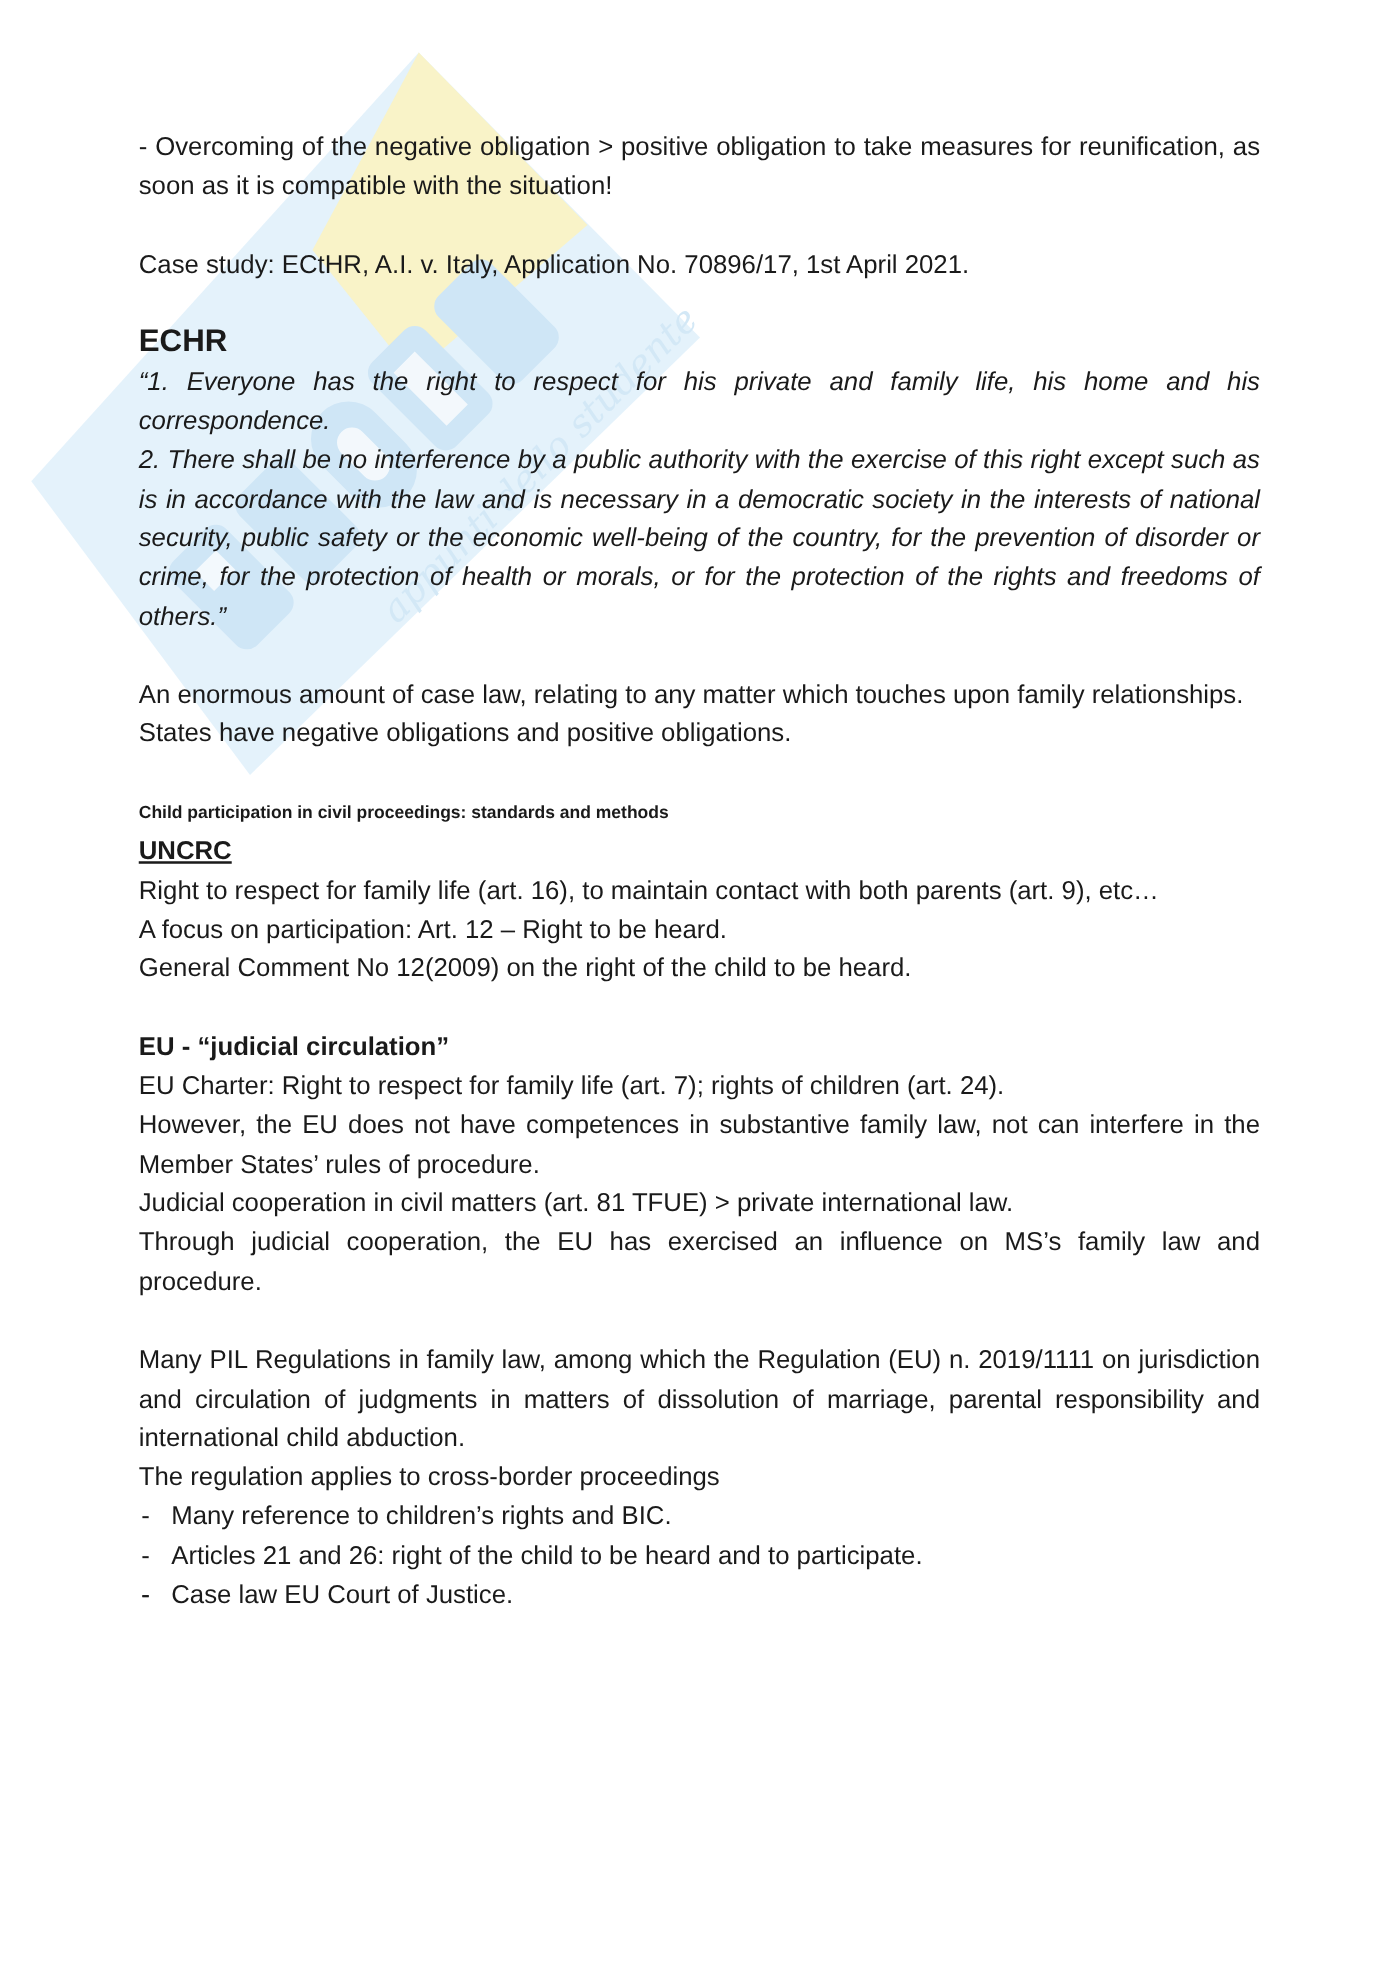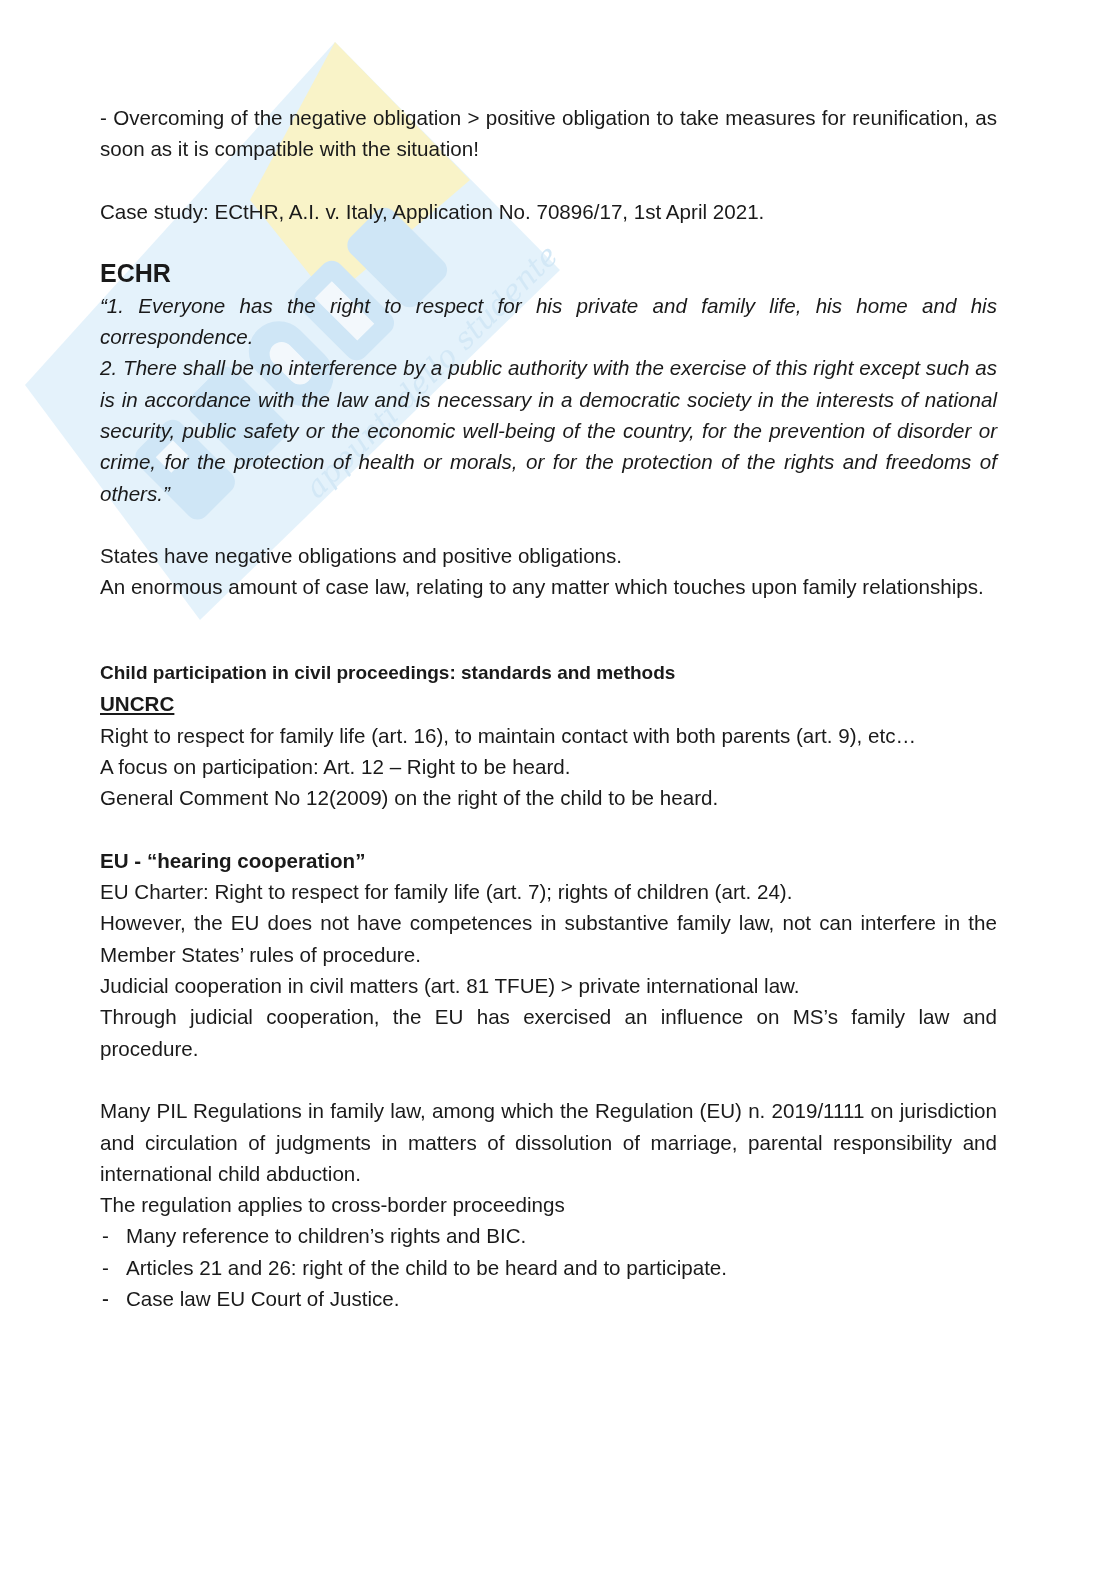--- a/index.html
+++ b/index.html
@@ -19,21 +19,21 @@
       position: absolute;
       left: 0;
       top: 0;
       width: 620px;
       height: 620px;
       pointer-events: none;
       z-index: 0;
     }
     .page {
       position: absolute;
-      left: 100px;
+      left: 111px;
       top: 102px;
       width: 897px;
       z-index: 1;
       font-size: 20.6px;
       line-height: 31.3px;
     }
     .para {
       margin: 0;
       text-align: justify;
     }
@@ -96,36 +96,36 @@
     <div class="gap"></div>
     <p class="para">Case study: ECtHR, A.I. v. Italy, Application No. 70896/17, 1st April 2021.</p>
     <div class="gap"></div>
   </section>
 
   <section>
     <h2 class="heading" style="font-size:25px;line-height:31.3px;">ECHR</h2>
     <p class="para italic">“1. Everyone has the right to respect for his private and family life, his home and his correspondence.</p>
     <p class="para italic">2. There shall be no interference by a public authority with the exercise of this right except such as is in accordance with the law and is necessary in a democratic society in the interests of national security, public safety or the economic well-being of the country, for the prevention of disorder or crime, for the protection of health or morals, or for the protection of the rights and freedoms of others.”</p>
     <div class="gap"></div>
+    <p class="para">An enormous amount of case law, relating to any matter which touches upon family relationships.</p>
     <p class="para">States have negative obligations and positive obligations.</p>
-    <p class="para">An enormous amount of case law, relating to any matter which touches upon family relationships.</p>
     <div class="gap"></div>
   </section>
 
   <section>
-    <h2 class="heading" style="font-size:19px;line-height:31.3px;margin-top:23px;">Child participation in civil proceedings: standards and methods</h2>
+    <h2 class="heading" style="font-size:14px;line-height:31.3px;">Child participation in civil proceedings: standards and methods</h2>
     <h3 class="heading" style="font-size:20.6px;line-height:31.3px;text-decoration:underline;">UNCRC</h3>
     <p class="para">Right to respect for family life (art. 16), to maintain contact with both parents (art. 9), etc…</p>
     <p class="para">A focus on participation: Art. 12 – Right to be heard.</p>
     <p class="para">General Comment No 12(2009) on the right of the child to be heard.</p>
     <div class="gap"></div>
   </section>
 
   <section>
-    <h2 class="heading" style="font-size:20.6px;line-height:31.3px;">EU - “hearing cooperation”</h2>
+    <h2 class="heading" style="font-size:20.6px;line-height:31.3px;">EU - “judicial circulation”</h2>
     <p class="para">EU Charter: Right to respect for family life (art. 7); rights of children (art. 24).</p>
     <p class="para">However, the EU does not have competences in substantive family law, not can interfere in the Member States’ rules of procedure.</p>
     <p class="para">Judicial cooperation in civil matters (art. 81 TFUE) &gt; private international law.</p>
     <p class="para">Through judicial cooperation, the EU has exercised an influence on MS’s family law and procedure.</p>
     <div class="gap"></div>
   </section>
 
   <section>
     <p class="para">Many PIL Regulations in family law, among which the Regulation (EU) n. 2019/1111 on jurisdiction and circulation of judgments in matters of dissolution of marriage, parental responsibility and international child abduction.</p>
     <p class="para">The regulation applies to cross-border proceedings</p>

